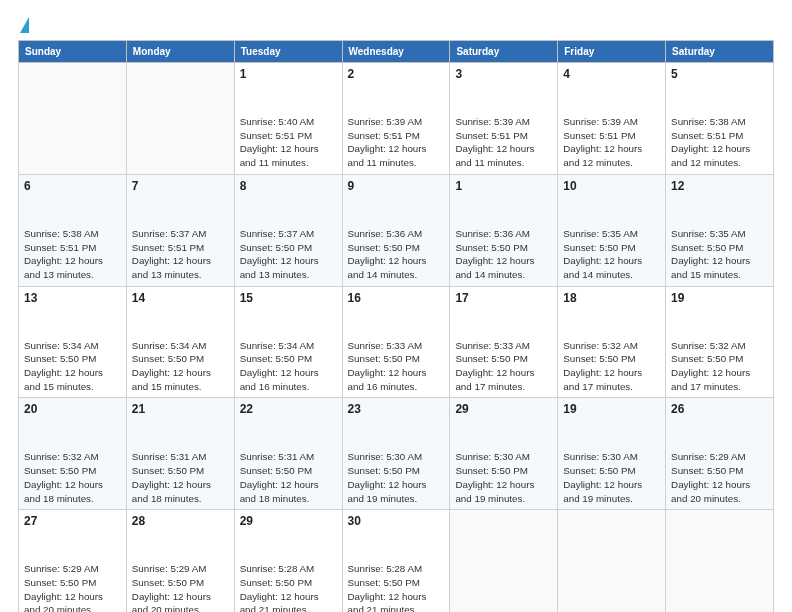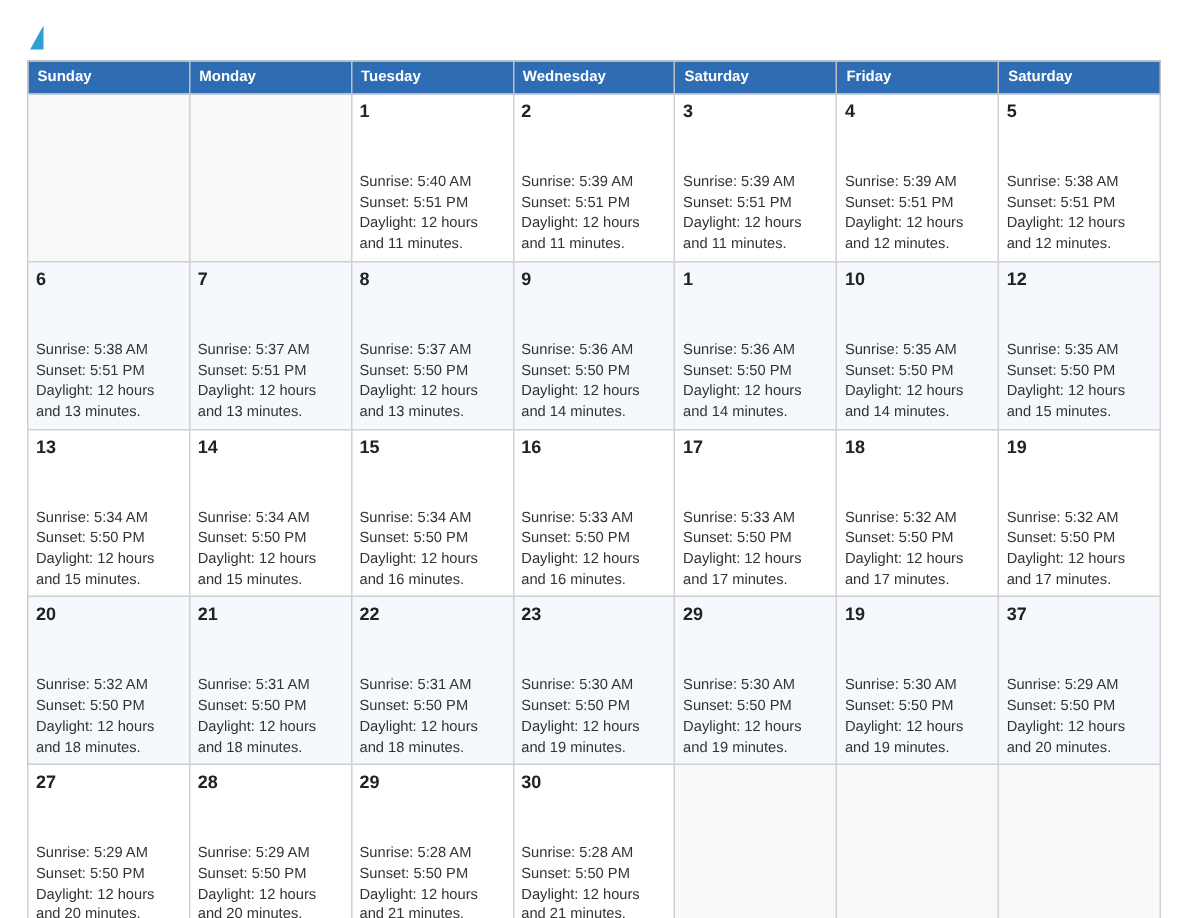--- a/index.html
+++ b/index.html
@@ -230,21 +230,21 @@
           </td>
           <td>
             <span class="day-num">29</span>
             <div class="day-info"><span>Sunrise: 5:30 AM</span><br><span>Sunset: 5:50 PM</span><br><span>Daylight: 12 hours and 19 minutes.</span></div>
           </td>
           <td>
             <span class="day-num">19</span>
             <div class="day-info"><span>Sunrise: 5:30 AM</span><br><span>Sunset: 5:50 PM</span><br><span>Daylight: 12 hours and 19 minutes.</span></div>
           </td>
           <td>
-            <span class="day-num">37</span>
+            <span class="day-num">26</span>
             <div class="day-info"><span>Sunrise: 5:29 AM</span><br><span>Sunset: 5:50 PM</span><br><span>Daylight: 12 hours and 20 minutes.</span></div>
           </td>
         </tr>
         <tr>
           <td>
             <span class="day-num">27</span>
             <div class="day-info"><span>Sunrise: 5:29 AM</span><br><span>Sunset: 5:50 PM</span><br><span>Daylight: 12 hours and 20 minutes.</span></div>
           </td>
           <td>
             <span class="day-num">28</span>

